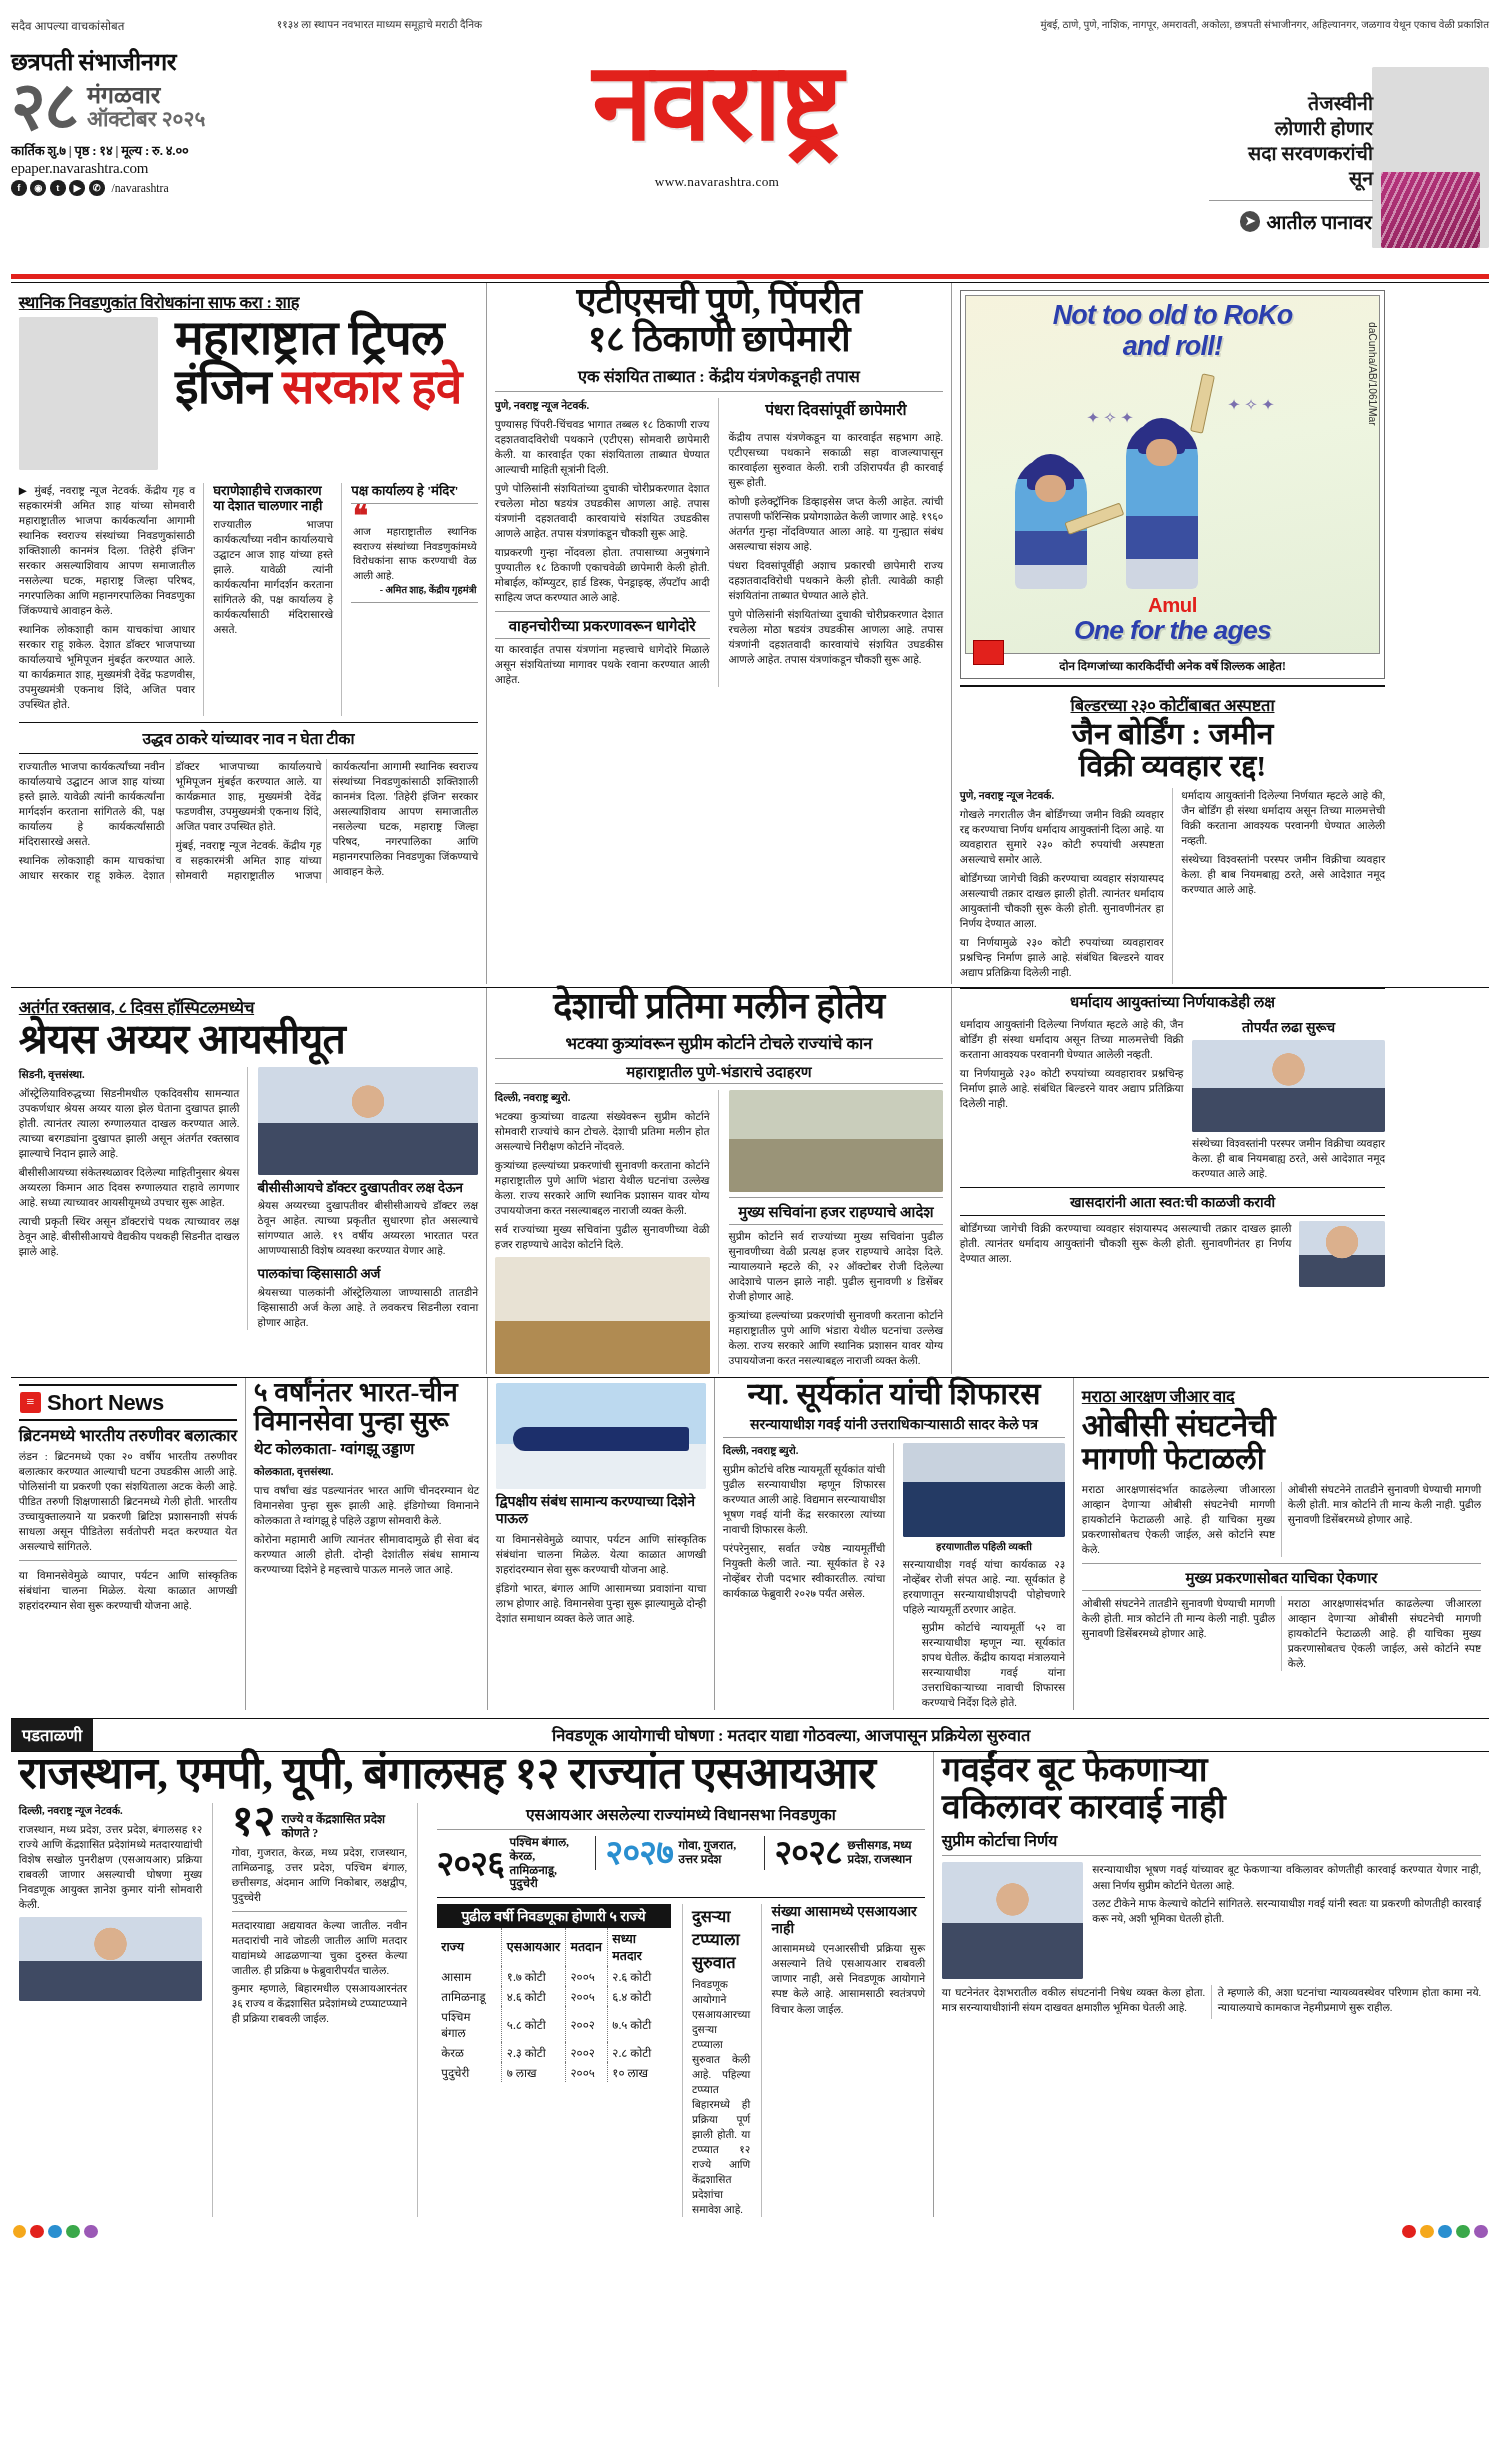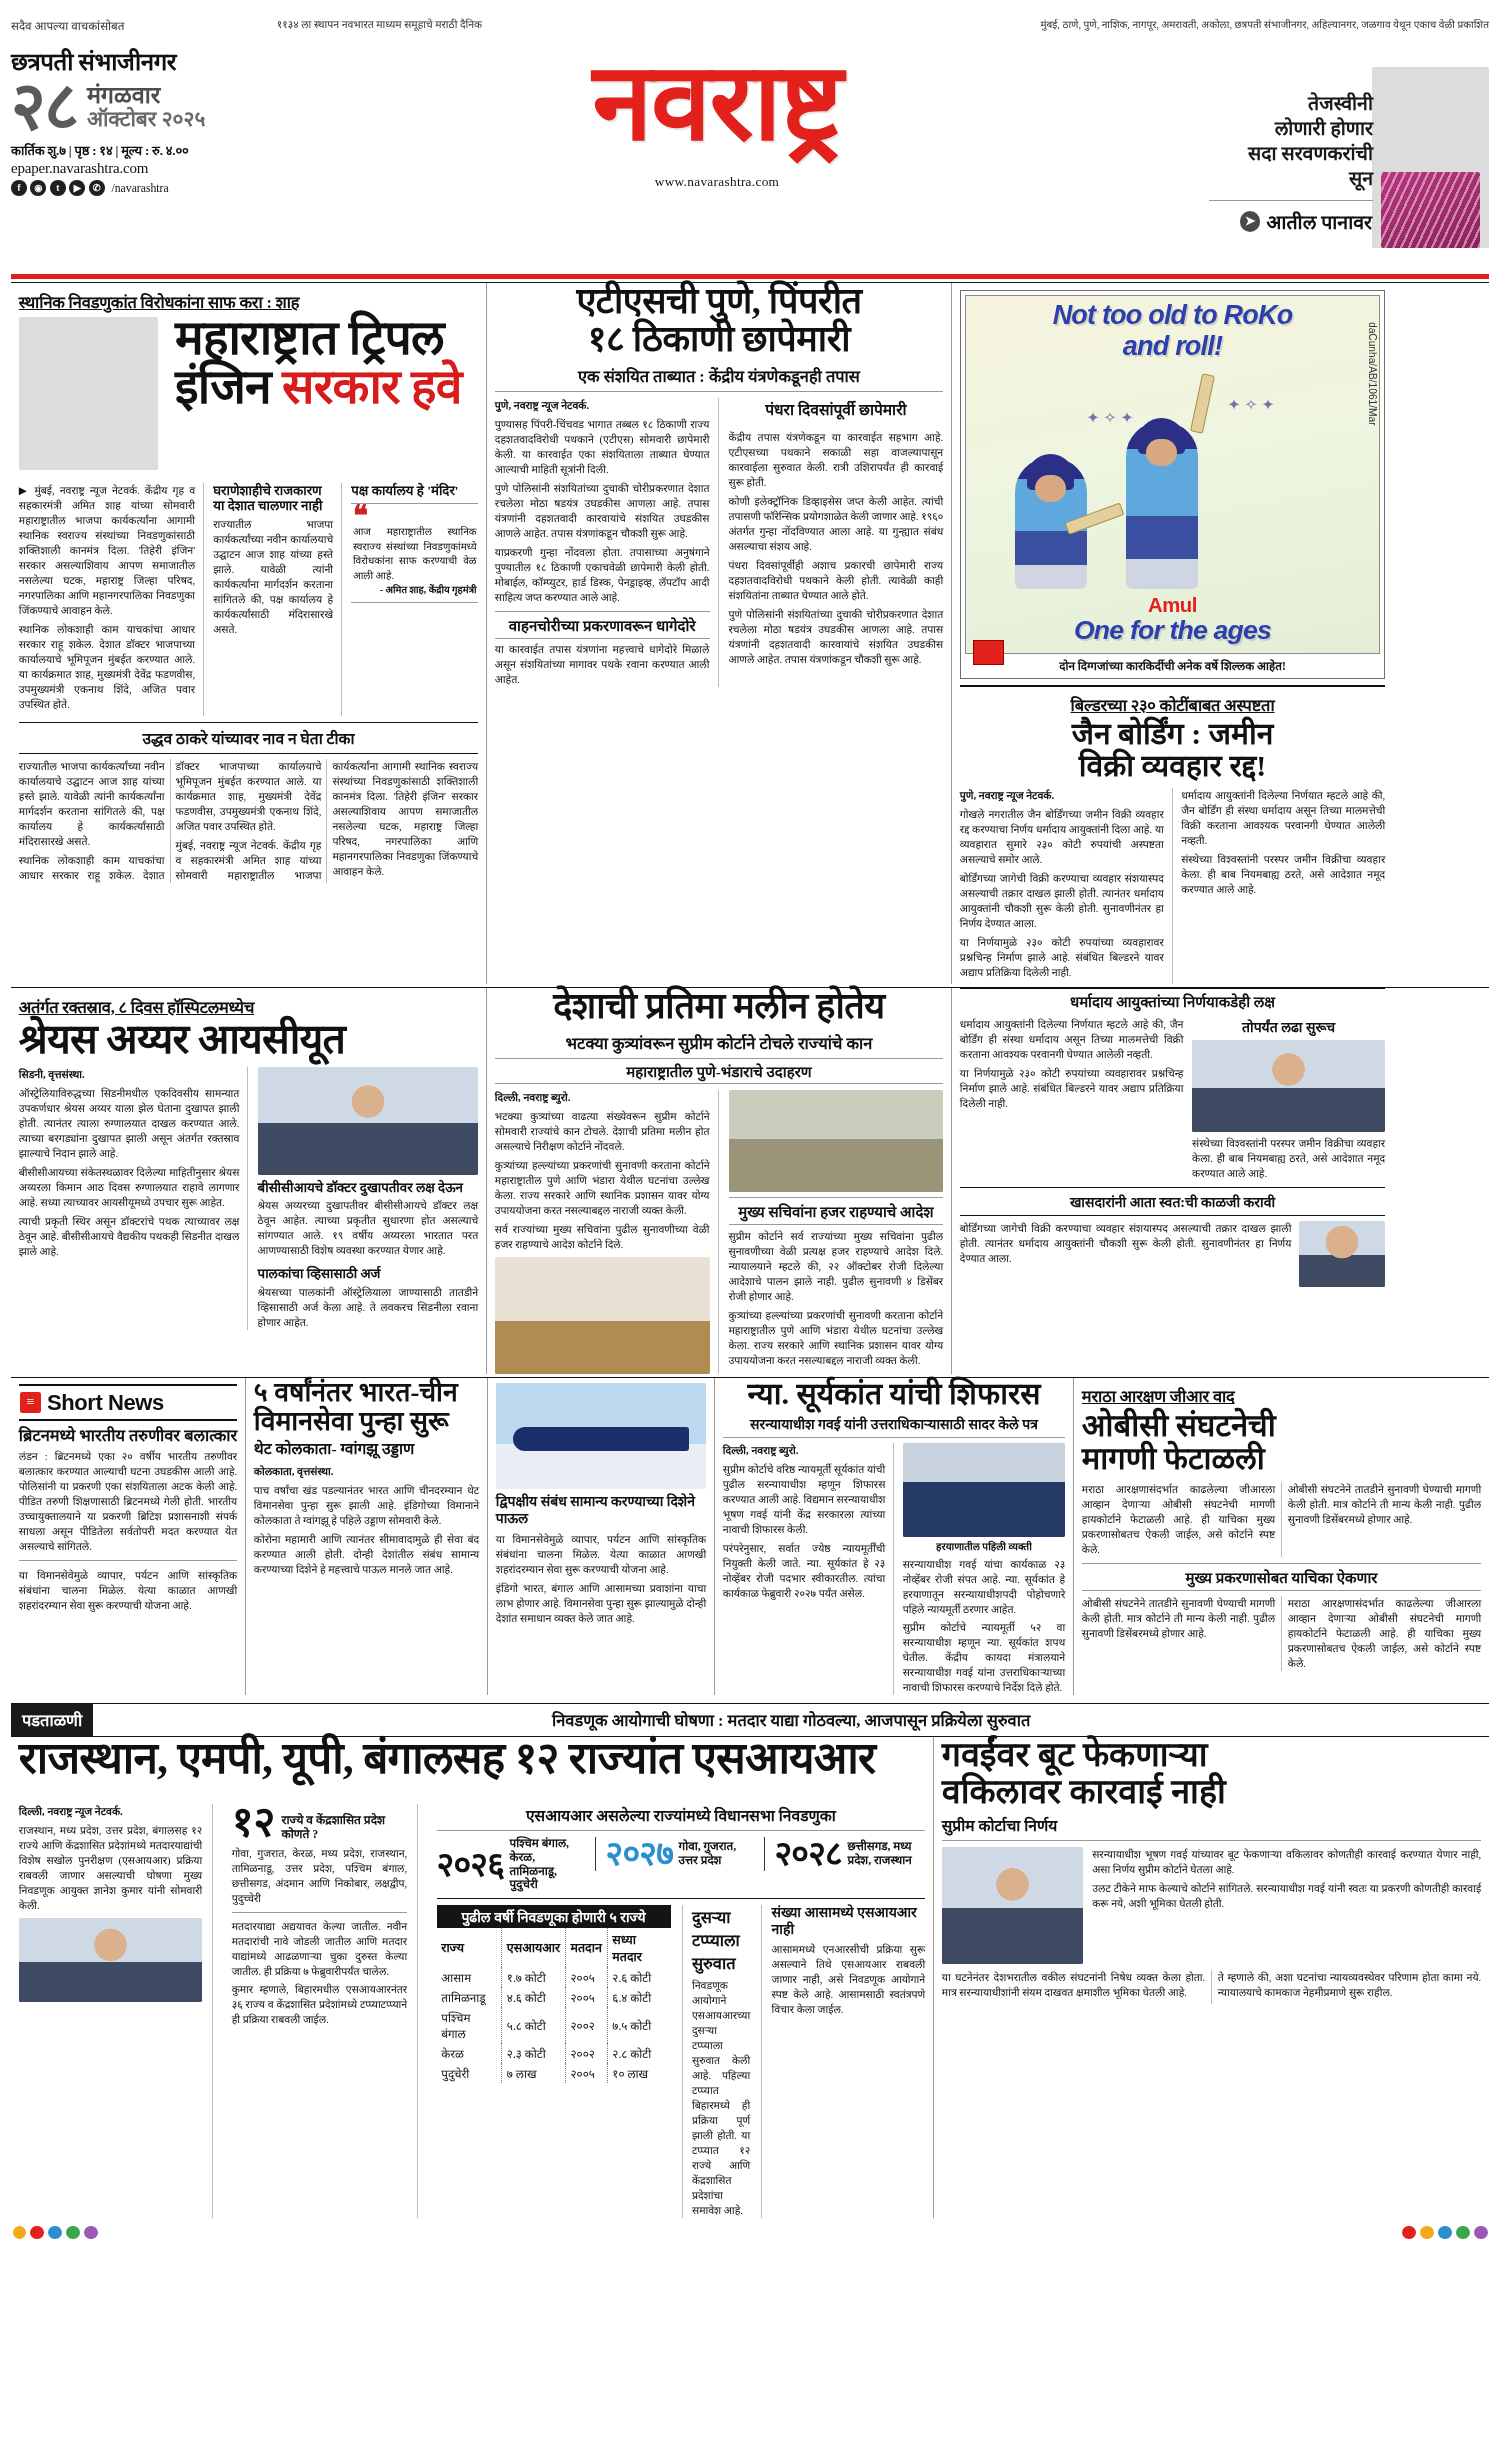--- a/index.html
+++ b/index.html
@@ -494,21 +494,21 @@
           <div class="bodytext">
             <p><span class="dateline">दिल्ली, नवराष्ट्र ब्युरो.</span></p>
             <p>सुप्रीम कोर्टाचे वरिष्ठ न्यायमूर्ती सूर्यकांत यांची पुढील सरन्यायाधीश म्हणून शिफारस करण्यात आली आहे. विद्यमान सरन्यायाधीश भूषण गवई यांनी केंद्र सरकारला त्यांच्या नावाची शिफारस केली.</p>
             <p>परंपरेनुसार, सर्वात ज्येष्ठ न्यायमूर्तींची नियुक्ती केली जाते. न्या. सूर्यकांत हे २३ नोव्हेंबर रोजी पदभार स्वीकारतील. त्यांचा कार्यकाळ फेब्रुवारी २०२७ पर्यंत असेल.</p>
           </div>
         </div>
         <div style="flex:1;">
           <div class="ph ph-two" style="width:100%; height:94px;"></div>
           <div class="caption bold">हरयाणातील पहिली व्यक्ती</div>
           <div class="bodytext" style="margin-top:3.1px;">सरन्यायाधीश गवई यांचा कार्यकाळ २३ नोव्हेंबर रोजी संपत आहे. न्या. सूर्यकांत हे हरयाणातून सरन्यायाधीशपदी पोहोचणारे पहिले न्यायमूर्ती ठरणार आहेत.</div>
-          <div class="bodytext" style="margin-top:3.1px;">सुप्रीम कोर्टाचे न्यायमूर्ती ५२ वा सरन्यायाधीश म्हणून न्या. सूर्यकांत शपथ घेतील. केंद्रीय कायदा मंत्रालयाने सरन्यायाधीश गवई यांना उत्तराधिकाऱ्याच्या नावाची शिफारस करण्याचे निर्देश दिले होते.</div>
+          <div class="bodytext" style="margin-top:3.1px;margin-left:19px;">सुप्रीम कोर्टाचे न्यायमूर्ती ५२ वा सरन्यायाधीश म्हणून न्या. सूर्यकांत शपथ घेतील. केंद्रीय कायदा मंत्रालयाने सरन्यायाधीश गवई यांना उत्तराधिकाऱ्याच्या नावाची शिफारस करण्याचे निर्देश दिले होते.</div>
         </div>
       </div>
     </div>
 
     <div class="col" style="width:416px; border-left:0.8px solid #9a9a9a;">
       <div class="kicker" style="text-align:left;">मराठा आरक्षण जीआर वाद</div>
       <div class="hl-md" style="font-size:31px; text-align:left;">ओबीसी संघटनेची</div>
       <div class="hl-md" style="font-size:31px; text-align:left;">मागणी फेटाळली</div>
       <div class="body-cols-2 bodytext" style="margin-top:6.2px;">
         <p>मराठा आरक्षणासंदर्भात काढलेल्या जीआरला आव्हान देणाऱ्या ओबीसी संघटनेची मागणी हायकोर्टाने फेटाळली आहे. ही याचिका मुख्य प्रकरणासोबतच ऐकली जाईल, असे कोर्टाने स्पष्ट केले.</p>
@@ -527,21 +527,21 @@
       <div class="padtal-tag">पडताळणी</div>
       <div class="padtal-txt">निवडणूक आयोगाची घोषणा : मतदार याद्या गोठवल्या, आजपासून प्रक्रियेला सुरुवात</div>
     </div>
   </div>
 
   <div class="main">
 
     <div class="col" style="width:922px;">
       <div class="hl-xl" style="font-size:44px;">राजस्थान, एमपी, यूपी, बंगालसह १२ राज्यांत एसआयआर</div>
 
-      <div style="display:flex; gap:19px; margin-top:22px;">
+      <div style="display:flex; gap:19px; margin-top:6px;">
 
         <div style="width:195px; border-right:0.8px solid #bbb; padding-right:9.4px;">
           <div class="bodytext">
             <p><span class="dateline">दिल्ली, नवराष्ट्र न्यूज नेटवर्क.</span></p>
             <p>राजस्थान, मध्य प्रदेश, उत्तर प्रदेश, बंगालसह १२ राज्ये आणि केंद्रशासित प्रदेशांमध्ये मतदारयाद्यांची विशेष सखोल पुनरीक्षण (एसआयआर) प्रक्रिया राबवली जाणार असल्याची घोषणा मुख्य निवडणूक आयुक्त ज्ञानेश कुमार यांनी सोमवारी केली.</p>
           </div>
           <div class="ph ph-person" style="width:100%; height:84px; margin-top:4.7px;"></div>
         </div>
 
         <div style="width:187px; border-right:0.8px solid #bbb; padding-right:9.4px;">

